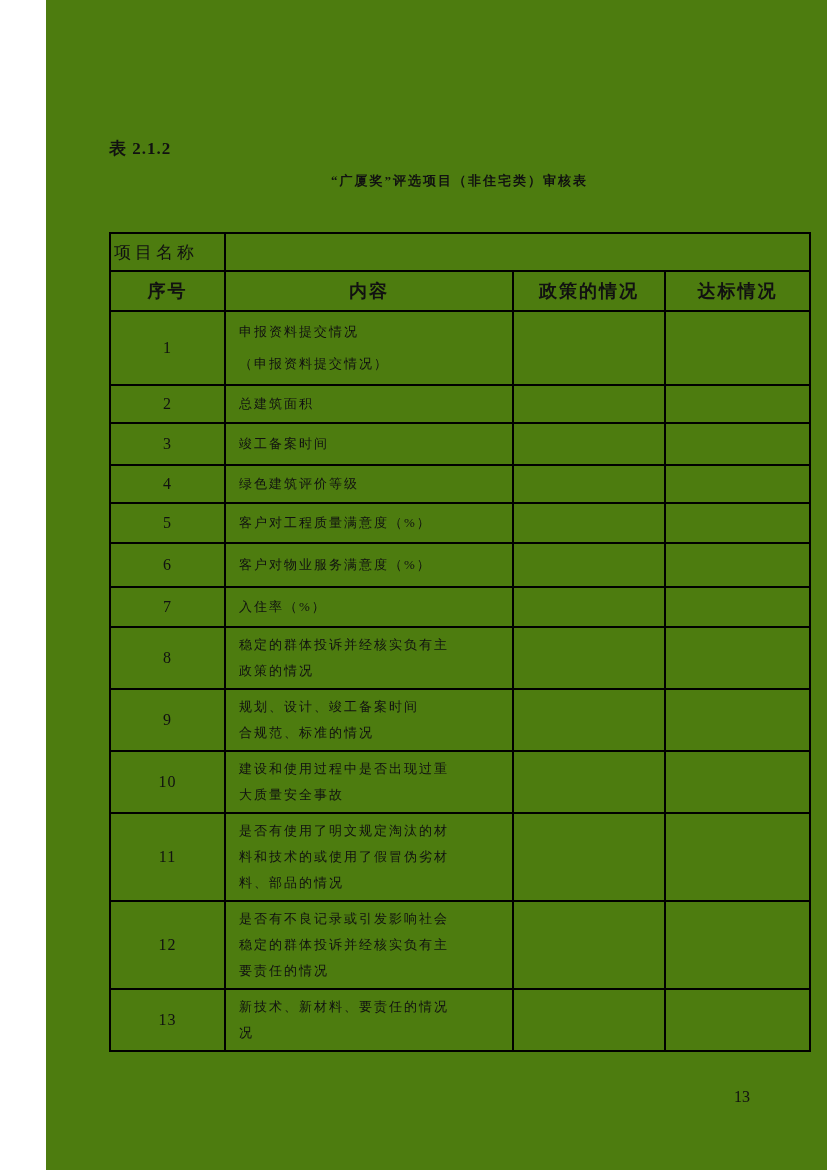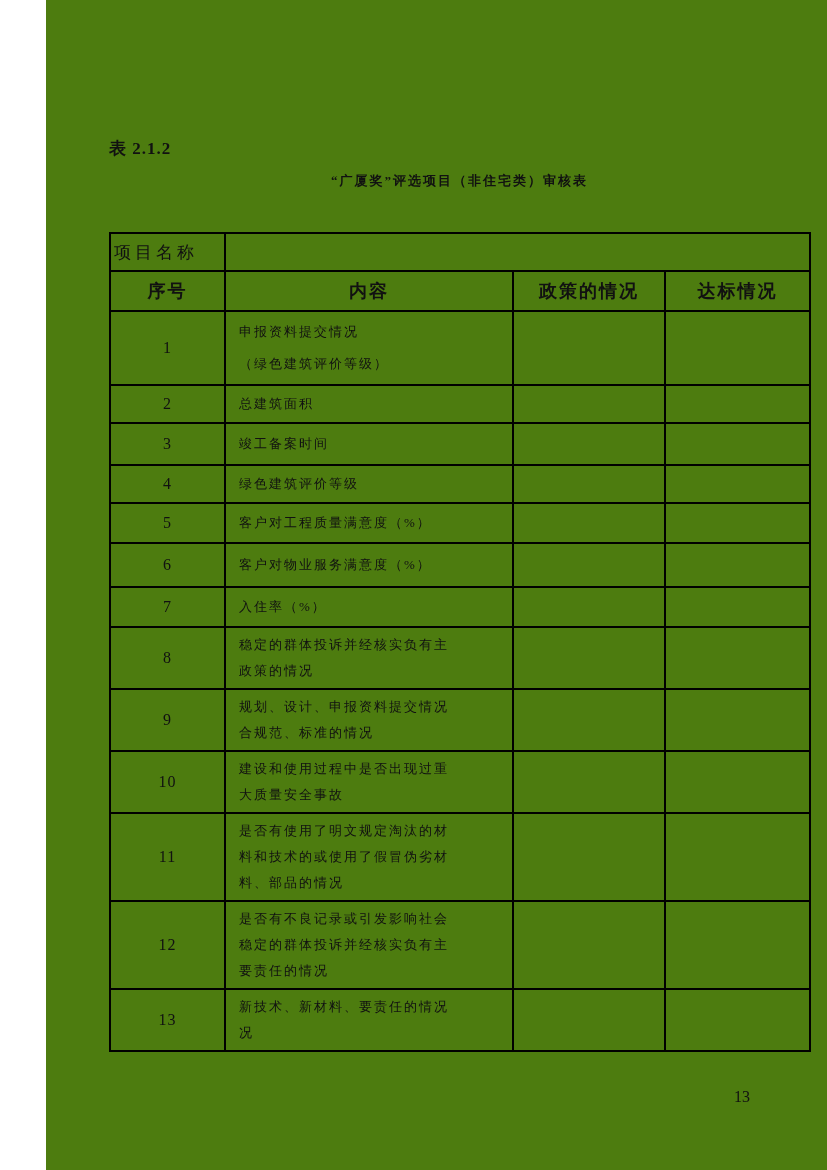--- a/index.html
+++ b/index.html
@@ -130,21 +130,21 @@
         <td>内容</td>
         <td>政策的情况</td>
         <td>达标情况</td>
       </tr>
     </tbody>
     <tbody id="rows">
         <tr>
           <td class="c-no">1</td>
           <td class="c-content">
             <div>申报资料提交情况</div>
-            <div>（绿色建筑评价等级）</div>
+            <div>（申报资料提交情况）</div>
           </td>
           <td></td>
           <td></td>
         </tr>
         <tr>
           <td class="c-no">2</td>
           <td class="c-content">
             <div>总建筑面积</div>
           </td>
           <td></td>
@@ -195,21 +195,21 @@
           <td class="c-content">
             <div>稳定的群体投诉并经核实负有主</div>
             <div>政策的情况</div>
           </td>
           <td></td>
           <td></td>
         </tr>
         <tr>
           <td class="c-no">9</td>
           <td class="c-content">
-            <div>规划、设计、申报资料提交情况</div>
+            <div>规划、设计、竣工备案时间</div>
             <div>合规范、标准的情况</div>
           </td>
           <td></td>
           <td></td>
         </tr>
         <tr>
           <td class="c-no">10</td>
           <td class="c-content">
             <div>建设和使用过程中是否出现过重</div>
             <div>大质量安全事故</div>

